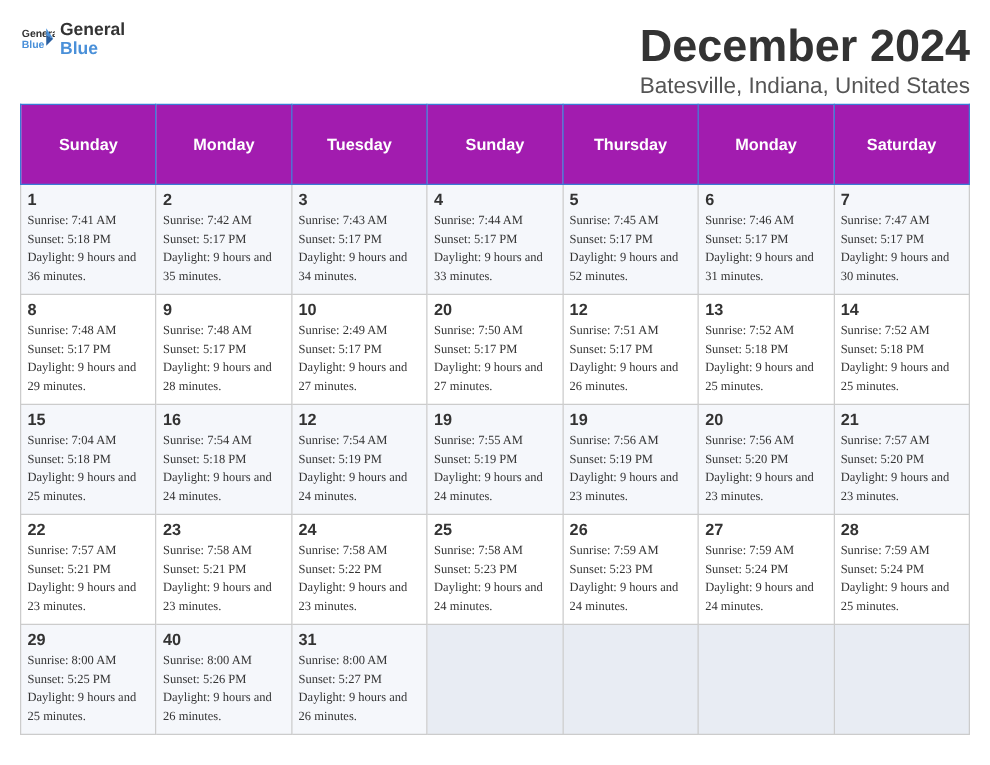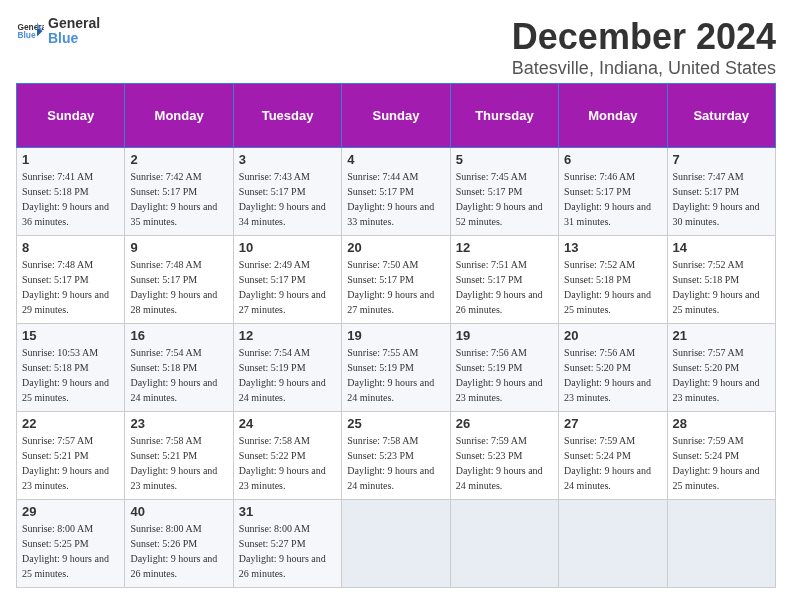--- a/index.html
+++ b/index.html
@@ -230,21 +230,21 @@
           <span>Sunrise: 7:52 AM</span><br>
           <span>Sunset: 5:18 PM</span><br>
           <span>Daylight: 9 hours and 25 minutes.</span>
         </div>
       </td>
       </tr>
       <tr>
         <td>
         <span class="day-num">15</span>
         <div class="day-info">
-          <span>Sunrise: 10:53 AM</span><br>
+          <span>Sunrise: 7:04 AM</span><br>
           <span>Sunset: 5:18 PM</span><br>
           <span>Daylight: 9 hours and 25 minutes.</span>
         </div>
       </td>
         <td>
         <span class="day-num">16</span>
         <div class="day-info">
           <span>Sunrise: 7:54 AM</span><br>
           <span>Sunset: 5:18 PM</span><br>
           <span>Daylight: 9 hours and 24 minutes.</span>

